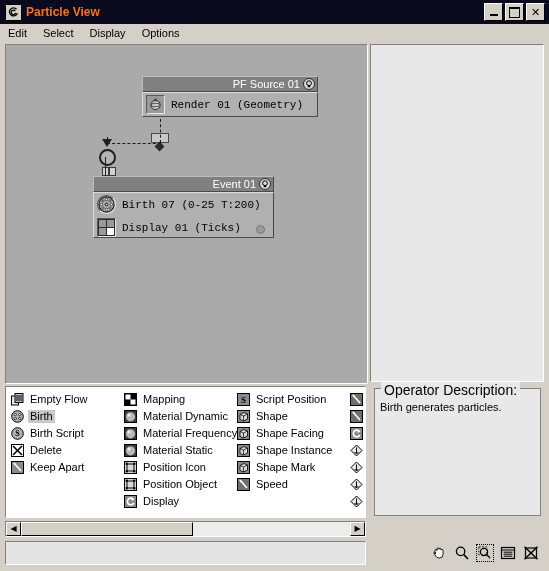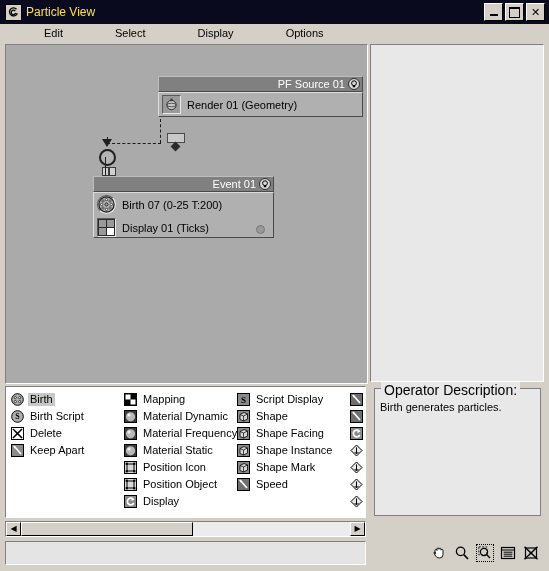--- a/index.html
+++ b/index.html
@@ -17,41 +17,41 @@
     position:absolute;left:0;top:0;width:549px;height:24px;
     background:#0a0a1e;display:flex;align-items:center;
   }
   .title-icon{
     width:15px;height:15px;margin-left:5px;margin-right:4px;
     background:#d4d0c8;border:1px solid #000;
     display:flex;align-items:center;justify-content:center;
     font-size:12px;line-height:1;color:#000;
   }
   .title-text{
-    color:#fde047;font-size:12px;font-weight:normal;letter-spacing:0px;
+    color:#f97316;font-size:12px;font-weight:bold;letter-spacing:0px;
     flex:1;
   }
   .title-buttons{display:flex;gap:2px;margin-right:4px;}
   .tbtn{
     width:17px;height:16px;background:#d4d0c8;
     border-top:1px solid #fff;border-left:1px solid #fff;
     border-right:1px solid #000;border-bottom:1px solid #000;
     display:flex;align-items:center;justify-content:center;
     font-size:10px;line-height:1;color:#000;position:relative;
   }
   .tbtn .gl-min{width:8px;height:2px;background:#000;margin-top:6px;}
   .tbtn .gl-max{width:9px;height:8px;border:1px solid #000;border-top-width:2px;}
   .tbtn .gl-close{font-size:11px;font-weight:bold;line-height:10px;}
 
   
   .menubar{
     position:absolute;left:0;top:24px;width:549px;height:18px;
     background:#d4d0c8;display:flex;align-items:center;
   }
-  .menu-item{padding:1px 8px 1px 8px;font-size:11px;cursor:default;margin-left:36px;}
+  .menu-item{padding:1px 8px 1px 8px;font-size:11px;cursor:default;}
 
   
   .canvas-wrap{
     position:absolute;left:5px;top:44px;width:361px;height:338px;
     border-top:1px solid #808080;border-left:1px solid #808080;
     border-right:1px solid #ffffff;border-bottom:1px solid #ffffff;
     background:#aaaaaa;overflow:hidden;
   }
 
   
@@ -68,20 +68,21 @@
     width:12px;height:12px;margin-left:3px;border-radius:50%;
     background:#d8d8d8;border:1px solid #2b2b2b;
     display:flex;align-items:center;justify-content:center;
     font-size:8px;line-height:1;color:#000;box-sizing:border-box;
   }
   .node-body{
     background:#b0b0b0;
     border-left:1px solid #dcdcdc;border-top:1px solid #dcdcdc;
     border-right:1px solid #4a4a4a;border-bottom:1px solid #4a4a4a;
     box-sizing:border-box;
+    font-family:Liberation Mono, monospace;
   }
   .node-row{display:flex;align-items:center;height:23px;padding-left:3px;position:relative;}
   .node-row .rlabel{margin-left:6px;font-size:11px;color:#000;}
   .op-ico{
     width:19px;height:19px;box-sizing:border-box;
     border-top:1px solid #5a5a5a;border-left:1px solid #5a5a5a;
     border-right:1px solid #e8e8e8;border-bottom:1px solid #e8e8e8;
     background:#9a9a9a;display:flex;align-items:center;justify-content:center;
     overflow:hidden;
   }
@@ -222,21 +223,21 @@
 
   <div class="menubar">
     <div class="menu-item">Edit</div>
     <div class="menu-item">Select</div>
     <div class="menu-item">Display</div>
     <div class="menu-item">Options</div>
   </div>
 
   <div class="canvas-wrap">
 
-    <div class="node" style="left:136px;top:31px;width:205px;margin-left:16px;">
+    <div class="node" style="left:136px;top:31px;width:176px;">
       <div class="node-title">
         <span>PF Source 01</span>
         <span class="bulb">
           <svg width="8" height="8" viewBox="0 0 8 8">
               <circle cx="4" cy="3.2" r="2.4" fill="none" stroke="#000" stroke-width="1"></circle>
               <rect x="2.8" y="5.6" width="2.4" height="1.6" fill="#000"></rect>
             </svg>
         </span>
       </div>
       <div class="node-body" style="height:25px;">
@@ -311,20 +312,32 @@
 
   <div class="right-panel"></div>
 
   <div class="oplist">
     <div class="opcols">
 
       <div class="opcol">
         <div class="opitem sel">
           <span class="oi">
             <svg width="13" height="13" viewBox="0 0 13 13">
+                <rect x="0.5" y="3" width="7" height="9" fill="#e8e8e8" stroke="#000"></rect>
+                <rect x="4" y="0.5" width="8" height="9" fill="#c0c0c0" stroke="#000"></rect>
+                <line x1="5" y1="3" x2="11" y2="3" stroke="#000"></line>
+                <line x1="5" y1="5" x2="11" y2="5" stroke="#000"></line>
+                <line x1="5" y1="7" x2="11" y2="7" stroke="#000"></line>
+              </svg>
+          </span>
+          <span class="oplabel" style="background:transparent">Empty Flow</span>
+        </div>
+        <div class="opitem sel">
+          <span class="oi">
+            <svg width="13" height="13" viewBox="0 0 13 13">
                 <circle cx="6.5" cy="6.5" r="5.8" fill="#b0b0b0" stroke="#000" stroke-width="1"></circle>
                 <circle cx="4.3" cy="4.6" r="1.1" fill="#fff" stroke="#000" stroke-width="0.7"></circle>
                 <circle cx="8.7" cy="4.6" r="1.1" fill="#fff" stroke="#000" stroke-width="0.7"></circle>
                 <circle cx="4.3" cy="8.6" r="1.1" fill="#fff" stroke="#000" stroke-width="0.7"></circle>
                 <circle cx="8.7" cy="8.6" r="1.1" fill="#fff" stroke="#000" stroke-width="0.7"></circle>
               </svg>
           </span>
           <span class="oplabel">Birth</span>
         </div>
         <div class="opitem">
@@ -438,21 +451,21 @@
       </div>
 
       <div class="opcol">
         <div class="opitem">
           <span class="oi">
             <svg width="13" height="13" viewBox="0 0 13 13">
                 <rect x="0.5" y="0.5" width="12" height="12" fill="#8a8a8a" stroke="#000"></rect>
                 <text x="6.5" y="10" font-size="9" font-family="Liberation Serif, serif" font-weight="bold" text-anchor="middle" fill="#000">S</text>
               </svg>
           </span>
-          <span class="oplabel" style="background:transparent">Script Display</span>
+          <span class="oplabel" style="background:transparent">Script Position</span>
         </div>
         <div class="opitem">
           <span class="oi">
             <svg width="13" height="13" viewBox="0 0 13 13">
                 <rect x="0.5" y="0.5" width="12" height="12" fill="#8a8a8a" stroke="#000"></rect>
                 <path d="M3 4.5 L7 2.5 L10.5 4 L10.5 9 L6.5 11 L3 9.5 Z" fill="#d8d8d8" stroke="#000" stroke-width="0.8"></path>
                 <path d="M3 4.5 L6.5 6 L10.5 4" fill="none" stroke="#000" stroke-width="0.7"></path>
                 <path d="M6.5 6 L6.5 11" fill="none" stroke="#000" stroke-width="0.7"></path>
               </svg>
           </span>

